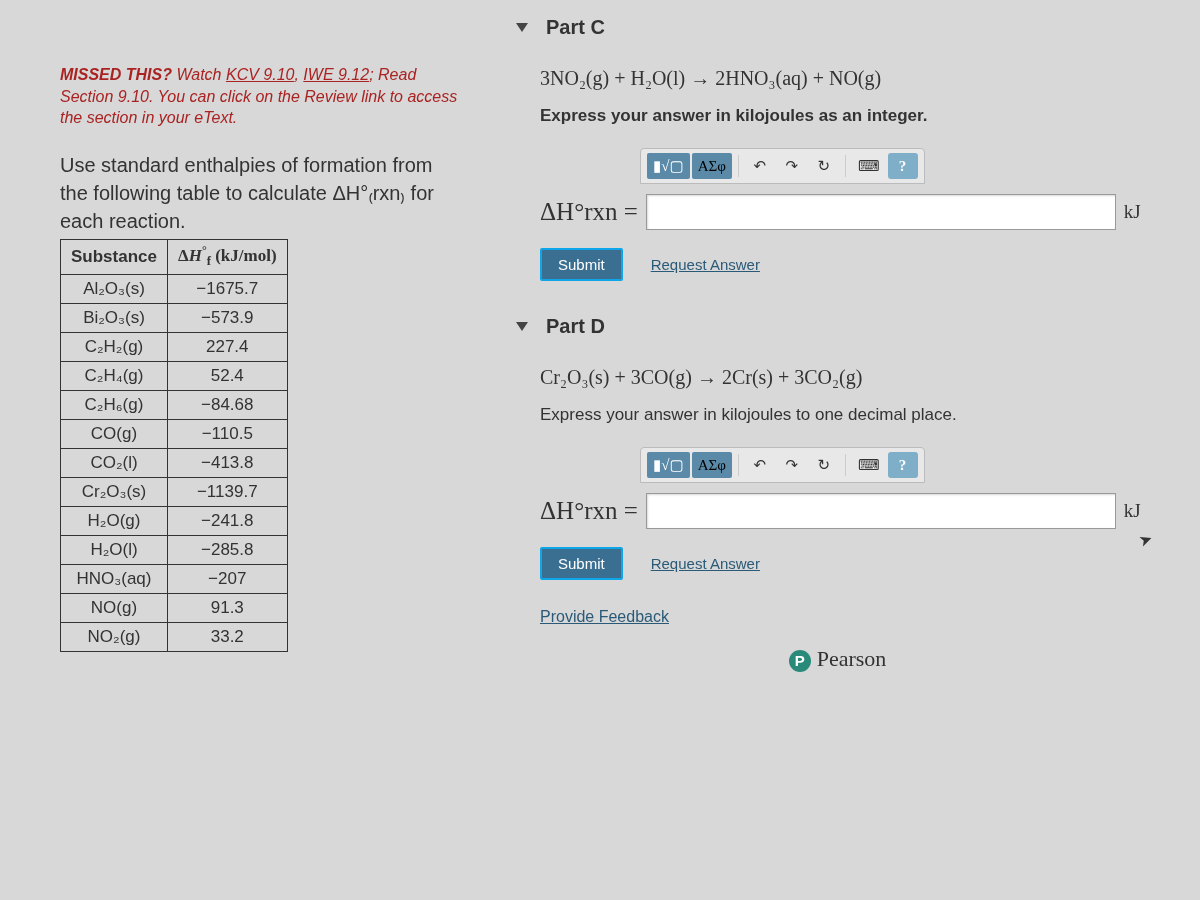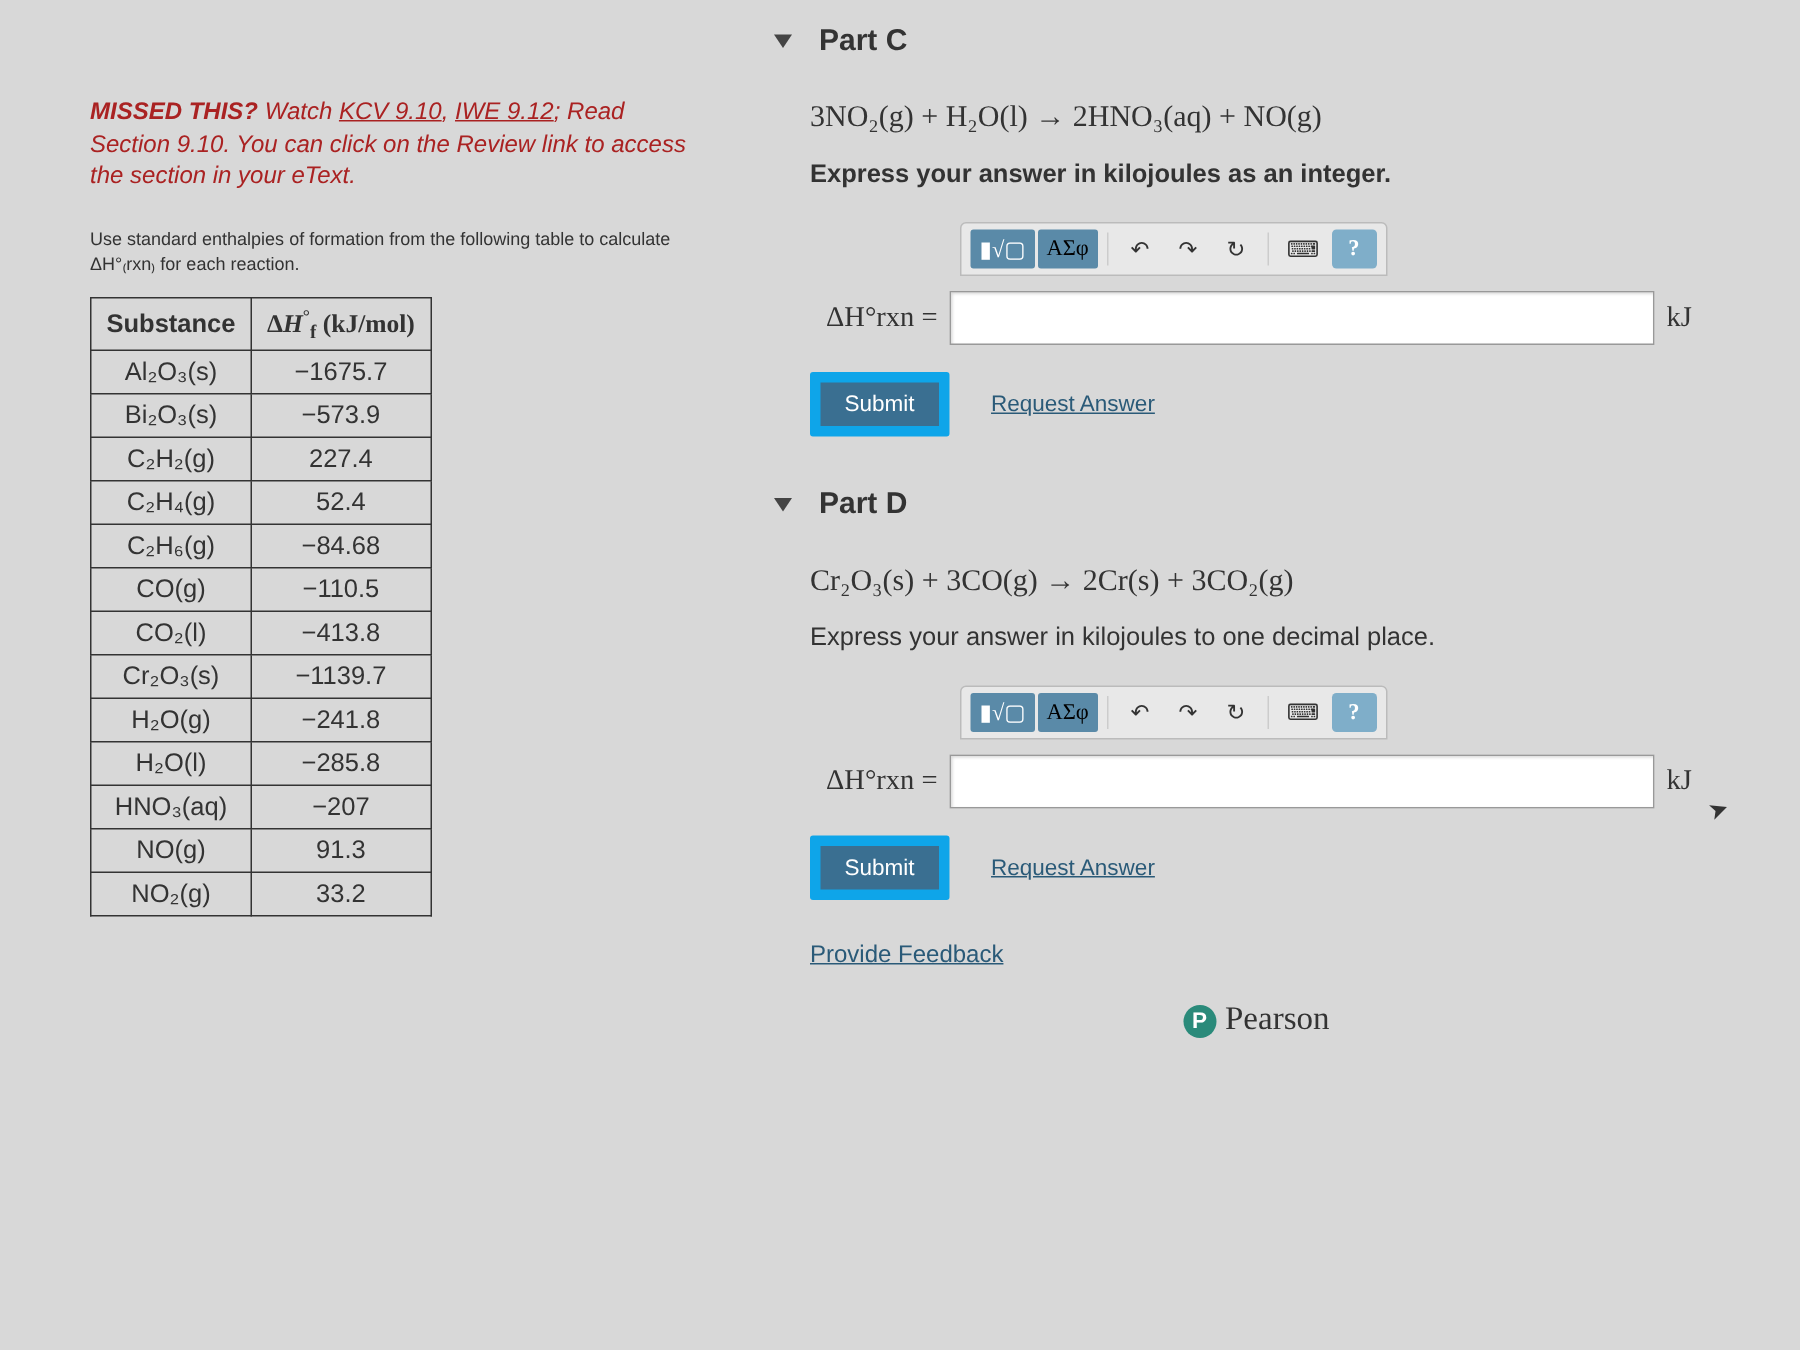--- a/index.html
+++ b/index.html
@@ -21,23 +21,23 @@
   .missed {
     color: #aa2222;
     font-style: italic;
     font-size: 16px;
     line-height: 1.35;
     margin-bottom: 22px;
     margin-top: 36px;
   }
   .missed .uline { text-decoration: underline; color: #aa2222; }
   .intro {
-    font-size: 12px;
+    font-size: 20px;
     line-height: 1.4;
-    margin-bottom: 14px;
+    margin-bottom: 4px;
   }
   table.data {
     border-collapse: collapse;
     background: #d8d8d8;
     font-size: 17px;
   }
   table.data th, table.data td {
     border: 1px solid #333;
     padding: 4px 10px;
     text-align: center;
@@ -98,37 +98,37 @@
   .tb-btn.templates { background: #5a8aa8; color: #fff; border-radius: 2px; }
   .tb-btn.symbols { background: #5a8aa8; color: #000000; border-radius: 2px; }
   .tb-sep { width: 1px; height: 22px; background: #ccc; margin: 0 4px; }
   .tb-btn.help { background: #7faec9; color:#fff; border-radius:3px; font-weight:bold; }
   .input-row {
     display: flex;
     align-items: center;
     gap: 8px;
     margin-top: 10px;
   }
-  .lhs { font-family:"Times New Roman",serif; font-size:19px; min-width:85px; text-align:right; }
+  .lhs { font-family:"Times New Roman",serif; font-size:25px; min-width:85px; text-align:right; }
   .ans-input {
     flex: 1;
     max-width: 470px;
     height: 36px;
     border: 1px solid #999;
     background: #fff;
     padding: 4px 8px;
     font-size: 16px;
     box-shadow: inset 1px 1px 2px rgba(0,0,0,0.15);
   }
   .unit { font-family:"Times New Roman",serif; font-size:19px; }
   .submit-row { margin: 18px 0 28px 30px; display:flex; align-items:center; gap:28px; }
   .submit-btn {
     background: #3a6f91;
     color: #fff;
-    border: 7px solid #0ea5e9;
+    border: 2px solid #0ea5e9;
     padding: 6px 16px;
     font-size: 15px;
     border-radius: 2px;
     cursor: pointer;
   }
   .req-link { color: #2a5a78; text-decoration: underline; font-size:15px; cursor:pointer; }
   .feedback { margin: 20px 0 0 30px; color:#2a5a78; text-decoration:underline; font-size:16px; cursor:pointer; }
   .pearson { margin-top: 20px; text-align:center; font-family:"Times New Roman",serif; font-size:22px; color:#333; }
   .pearson .p-icon { display:inline-block; width:22px; height:22px; border-radius:50%; background:#2a8a7a; color:#fff; text-align:center; line-height:22px; font-weight:bold; font-family:Arial; font-size:15px; margin-right:6px; vertical-align:middle;}
   .cursor-icon { position:absolute; right:48px; top:530px; font-size:16px; transform: rotate(-20deg); }

